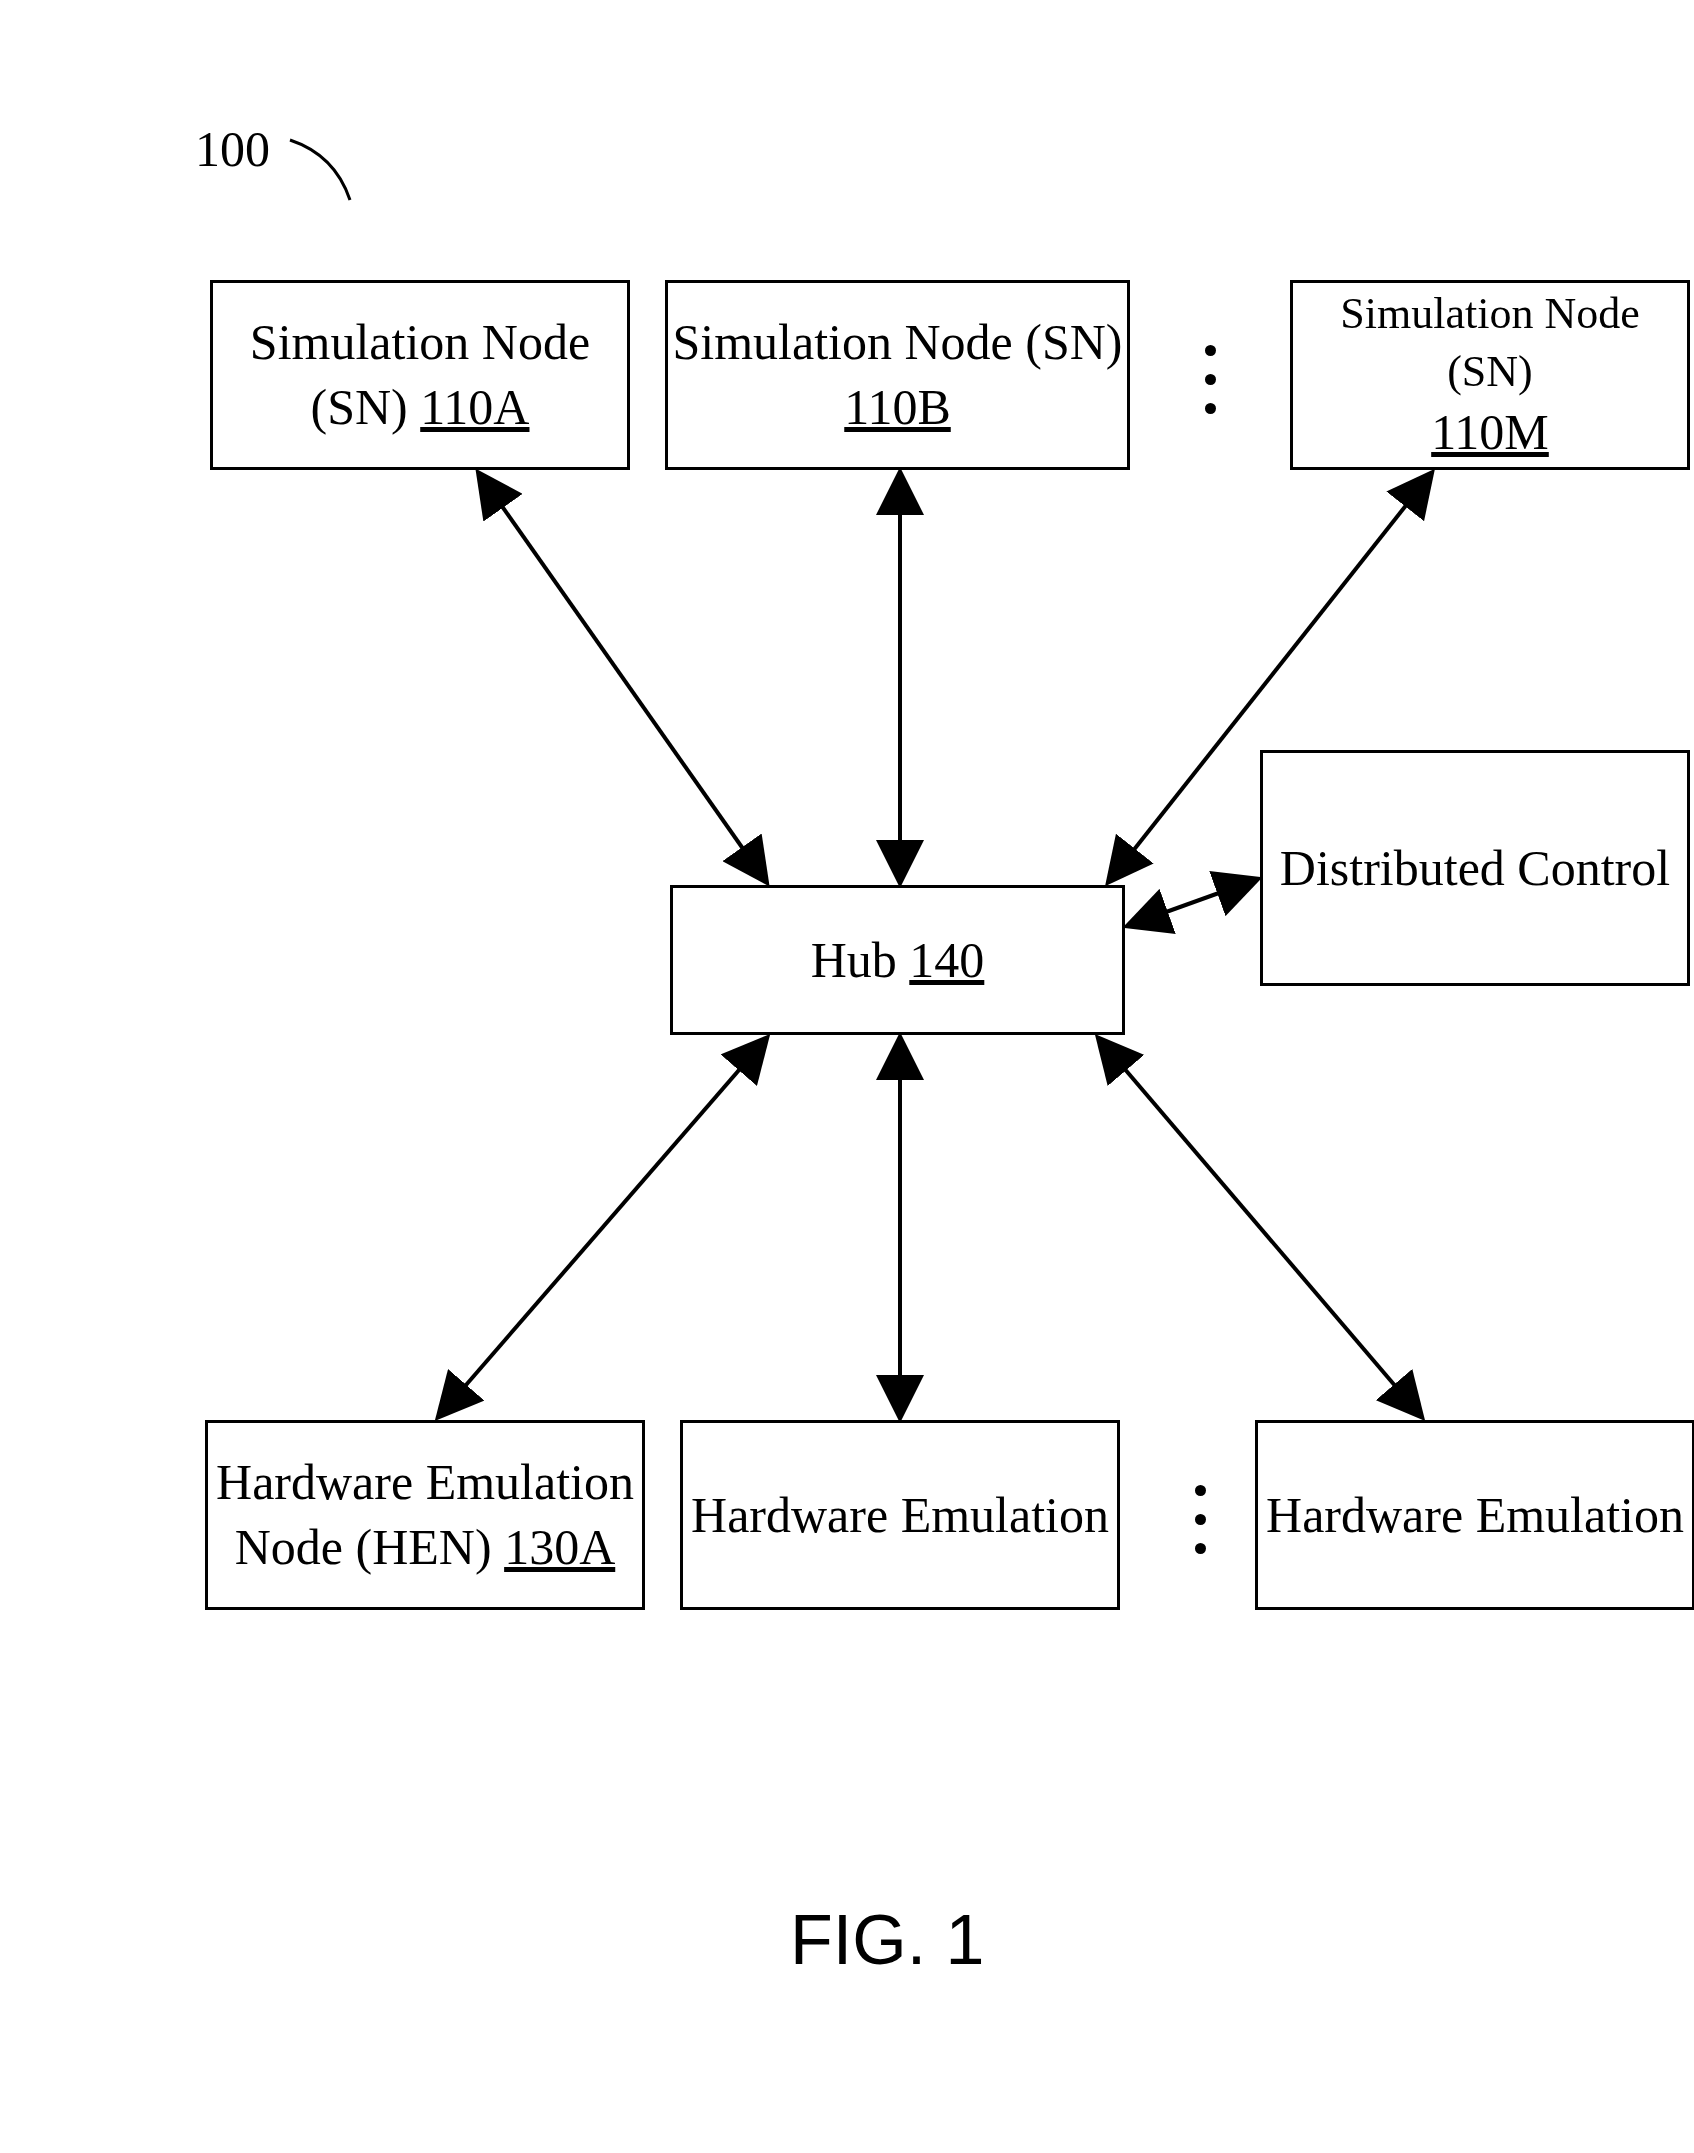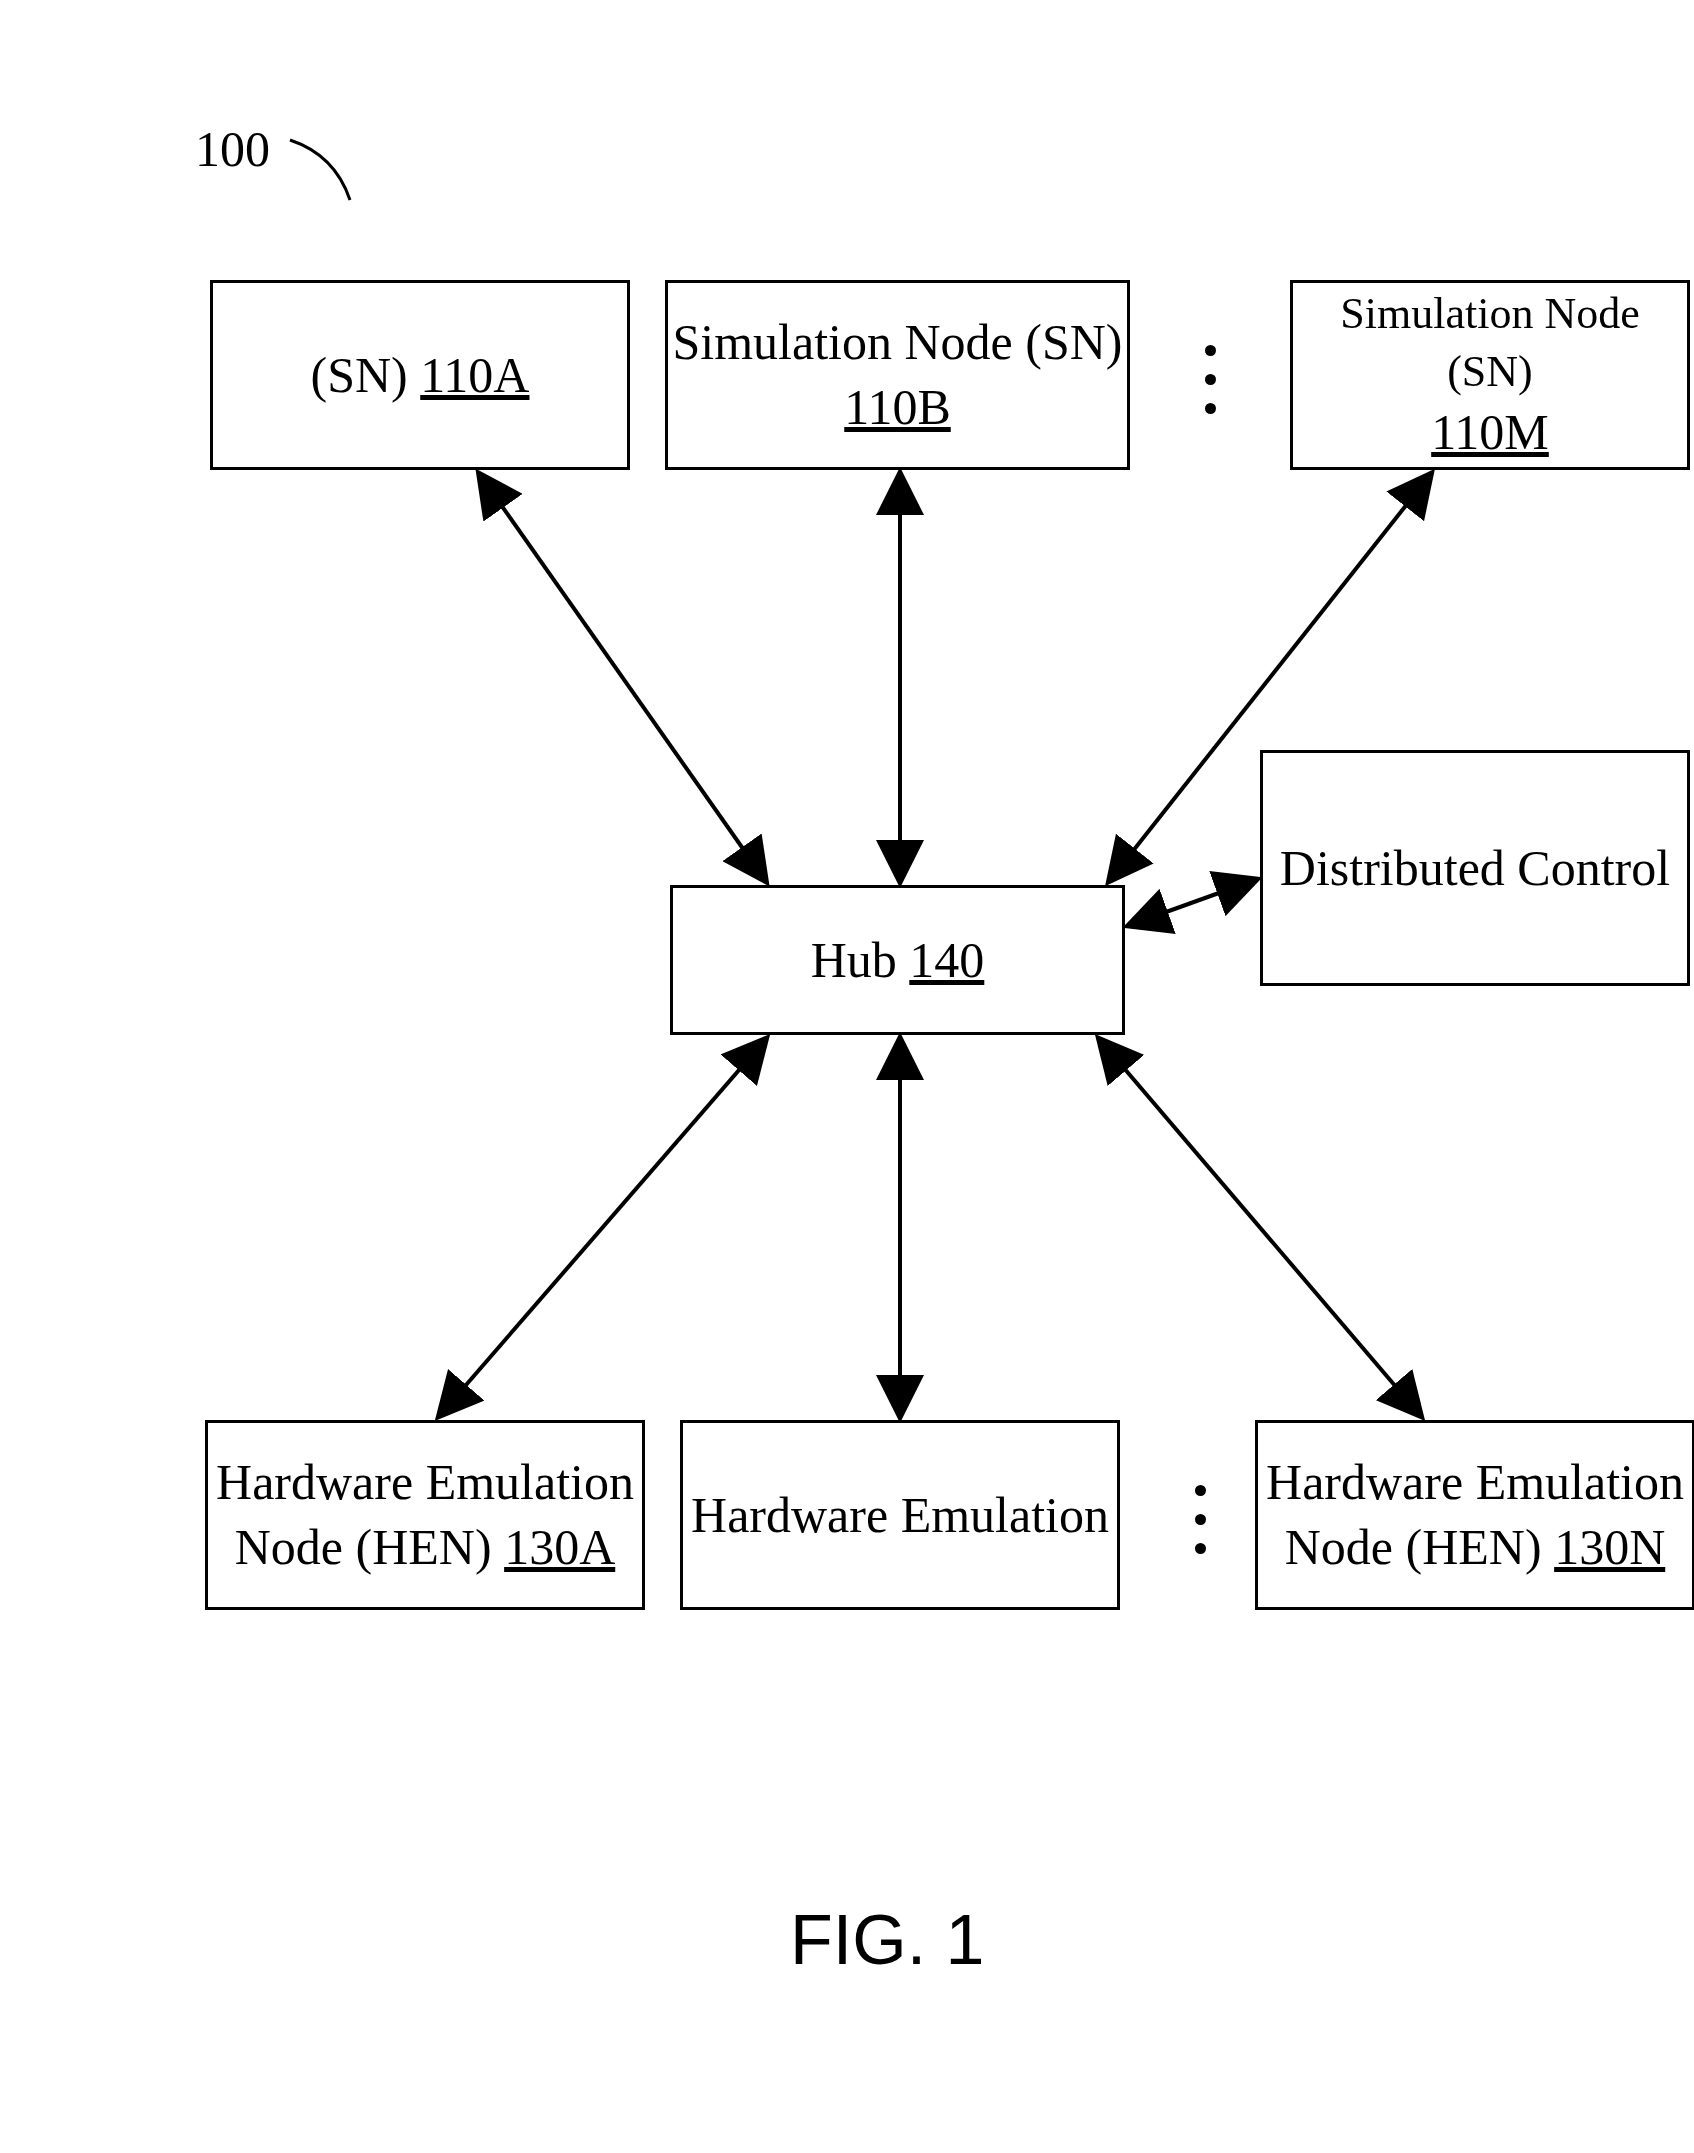--- a/index.html
+++ b/index.html
@@ -64,20 +64,21 @@
 <body>
 
 <div class="system-label" style="left:195px; top:120px;">
   <span>100</span>
 </div>
 <svg class="system-arc" style="left:285px; top:130px;" width="80" height="80">
   <path d="M 5 10 Q 50 25 65 70" stroke="black" stroke-width="3" fill="none"></path>
 </svg>
 
 <div class="box" style="left:210px; top:280px; width:420px; height:190px;">
+  <div>Simulation Node</div>
   <div>
     <span>(SN) </span><span class="ref-num">110A</span>
   </div>
 </div>
 
 <div class="box" style="left:665px; top:280px; width:465px; height:190px;">
   <div>Simulation Node (SN)</div>
   <div><span class="ref-num">110B</span></div>
 </div>
 
@@ -114,23 +115,20 @@
 </div>
 
 <div class="ellipsis" style="left:1195px; top:1485px;">
   <div class="dot"></div>
   <div class="dot"></div>
   <div class="dot"></div>
 </div>
 
 <div class="box" style="left:1255px; top:1420px; width:440px; height:190px;">
   <div>Hardware Emulation</div>
-  <div>
-    <span>Node (HEN) </span><span class="ref-num">130N</span>
-  </div>
 </div>
 
 <div class="figure-label" style="left:790px; top:1900px;">
   <span>FIG. 1</span>
 </div>
 
 <svg class="arrow" style="left:0; top:0;" width="1694" height="2153">
   <defs>
     <marker id="arrowhead" markerWidth="12" markerHeight="12" refX="10" refY="6" orient="auto">
       <polygon points="0 0, 12 6, 0 12" fill="black"></polygon>

